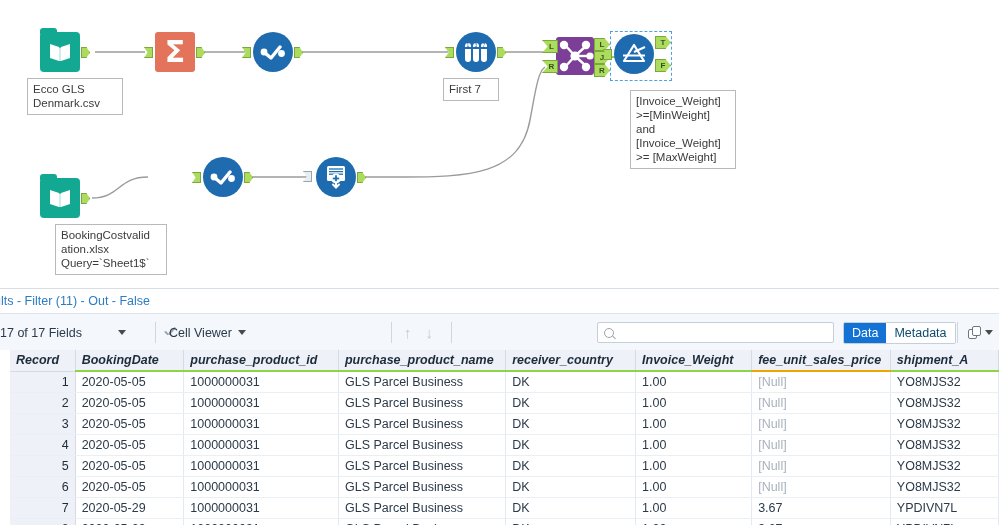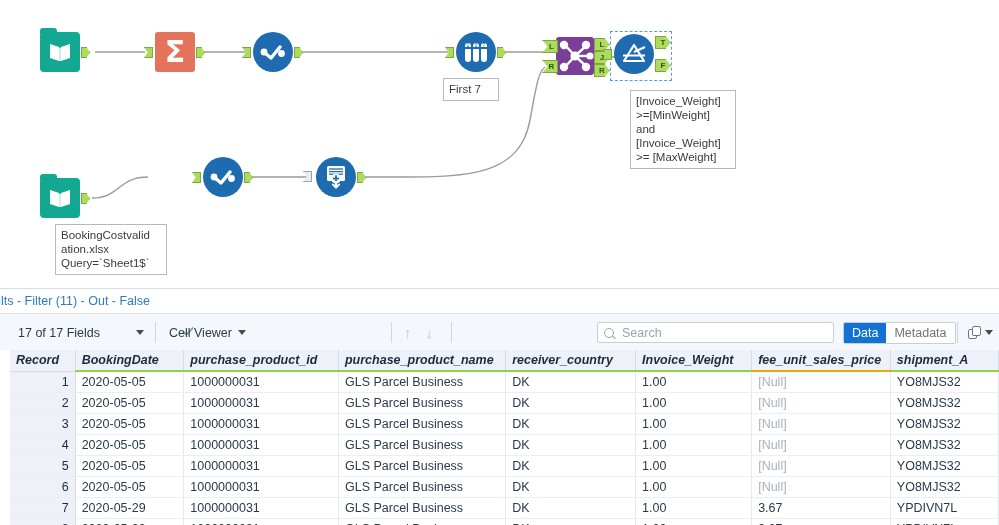--- a/index.html
+++ b/index.html
@@ -123,21 +123,21 @@
     border:0;outline:0;font-size:12.5px;color:#2b3a4a;width:100%;
     font-family:"Liberation Sans",sans-serif;background:transparent;
   }
   .searchbox input::placeholder{color:#9aa4ad;}
   .segbtn{
     position:absolute;top:8px;height:22px;display:flex;border:1px solid #c5cfda;
     border-radius:2px;overflow:hidden;box-sizing:border-box;
   }
   .segbtn > div{
     display:flex;align-items:center;padding:0 8px;font-size:12.5px;
-    background:#fff;color:#737373;
+    background:#fff;color:#0c4a6e;
   }
   .segbtn > div.on{background:#1273d4;color:#ffffff;font-weight:normal;}
   .copyic{position:relative;width:14px;height:13px;}
   .copyic i{
     position:absolute;border:1.4px solid #6b7884;border-radius:2px;box-sizing:border-box;
   }
   .copyic i:nth-child(1){left:0;top:3px;width:9px;height:10px;background:#fff;}
   .copyic i:nth-child(2){left:4px;top:0;width:9px;height:10px;background:#fff;}
 
   
@@ -203,20 +203,22 @@
     <div class="node" style="left:40px;top:32px;">
       <div class="inputtool">
         <svg width="24" height="22" viewBox="0 0 24 22">
           <path d="M2 3 L11 6 L11 20 L2 17 Z" fill="#ffffff"></path>
           <path d="M22 3 L13 6 L13 20 L22 17 Z" fill="#ffffff"></path>
           <path d="M11.2 6.2 L12 7 L12.8 6.2 L12.8 20 L11.2 20 Z" fill="#ffffff"></path>
         </svg>
       </div>
       <div class="anch out" style="left:41px;top:15px;"></div>
     </div>
+    <div class="cap" style="left:27px;top:78px;width:84px;">Ecco GLS
+Denmark.csv</div>
 
     <div class="node" style="left:155px;top:32px;">
       <div class="summ">Σ</div>
       <div class="anch in" style="left:-11px;top:15px;"></div>
       <div class="anch out" style="left:41px;top:15px;"></div>
     </div>
 
     <div class="node" style="left:253px;top:32px;">
       <div class="round blue">
         <svg width="26" height="16" viewBox="0 0 26 16">
@@ -336,21 +338,21 @@
   </div>
 
   <div class="respane">
 
     <div class="restab">
       <div class="ttl">ults - Filter (11) - Out - False</div>
     </div>
 
     <div class="toolbar">
 
-      <div class="tb-item" style="left:18px;gap:36px;">
+      <div class="tb-item" style="left:0;gap:36px;">
         <span class="tb-txt">17 of 17 Fields</span>
         <span class="caret"></span>
         <span class="chk"></span>
       </div>
 
       <div class="divider" style="left:155px;"></div>
 
       <div class="tb-item" style="left:169px;">
         <span class="tb-txt">Cell Viewer</span>
         <span class="caret"></span>
@@ -361,21 +363,20 @@
 
       <div class="tb-item" style="left:404px;gap:14px;">
         <span class="arrw">↑</span>
         <span class="arrw">↓</span>
       </div>
 
       <div class="divider" style="left:451px;"></div>
 
       <div class="searchbox" style="left:597px;width:237px;">
         <span class="mag"></span>
-        <input type="text" placeholder="Search" style="">
       </div>
 
       <div class="segbtn" style="left:843px;">
         <div class="on">Data</div>
         <div>Metadata</div>
       </div>
 
       <div class="divider" style="left:957px;"></div>
 
       <div class="tb-item" style="left:968px;gap:3px;">

